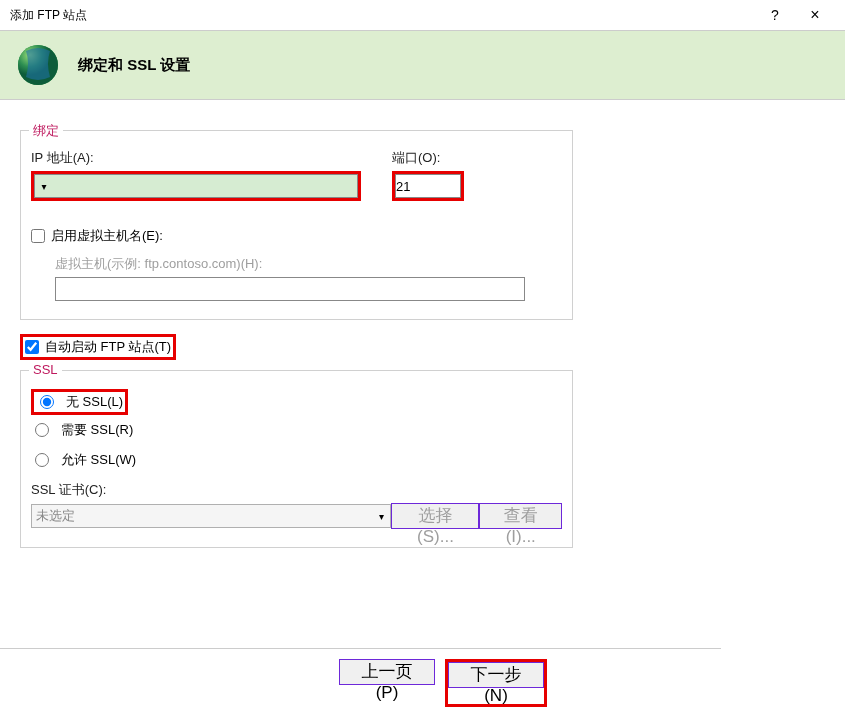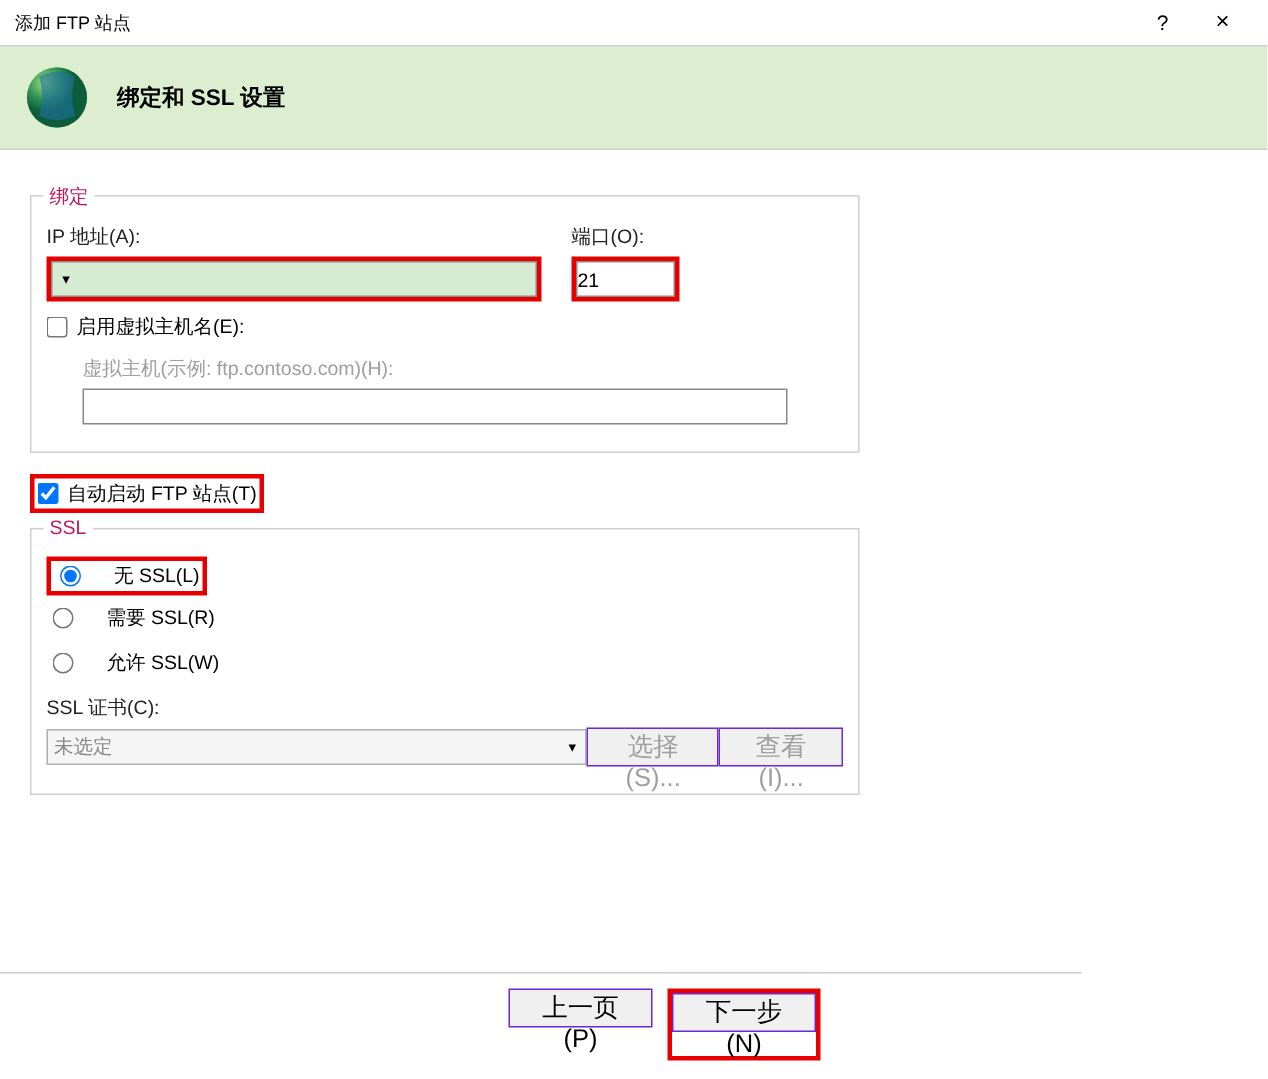--- a/index.html
+++ b/index.html
@@ -7,31 +7,31 @@
     .titlebar { display: flex; align-items: center; padding: 6px 10px; height: 30px; }
     .titlebar-title { flex: 1; font-size: 12px; color: #000; }
     .titlebar-btn { width: 40px; text-align: center; font-size: 14px; cursor: pointer; user-select: none; }
     .titlebar-close { font-size: 16px; }
     .header-band { background: #ddeed0; display: flex; align-items: center; padding: 10px 14px; border-top: 1px solid #ccc; border-bottom: 1px solid #ccc; }
     .globe-icon { width: 48px; height: 48px; margin-right: 16px; display: flex; align-items: center; justify-content: center; }
     .page-title { font-weight: bold; font-size: 15px; color: #000; }
     .content { padding: 30px 20px 10px 20px; }
     .fieldset { border: 1px solid #d0d0d0; padding: 18px 10px 18px 10px; margin-bottom: 16px; position: relative; width: 553px; }
     .fieldset-title { position: absolute; top: -9px; left: 8px; background: #fff; padding: 0 4px; font-size: 13px; color: #be185d; }
-    .row { display: flex; align-items: center; gap: 20px; margin-bottom: 8px; }
+    .row { display: flex; align-items: center; gap: 31px; margin-bottom: 26px; }
     .label { font-size: 13px; color: #222; margin-bottom: 4px; display: block; }
     .label-disabled { color: #9e9e9e; }
     .combo { display: flex; align-items: center; border: 1px solid #888; height: 24px; background: #d6ecd2; }
     .combo input { border: none; background: transparent; outline: none; padding: 2px 4px; font-size: 13px; flex: 1; height: 100%; }
     .combo-arrow { width: 18px; display: flex; align-items: center; justify-content: center; font-size: 10px; cursor: pointer; }
     .text-input { border: 1px solid #888; height: 24px; padding: 2px 0; font-size: 13px; outline: none; }
     .text-input:disabled { background: #fff; color: #aaa; }
     .checkbox-row { display: flex; align-items: center; gap: 6px; font-size: 13px; }
     .checkbox-row input[type="checkbox"] { width: 14px; height: 14px; }
-    .radio-row { display: flex; align-items: center; gap: 22px; font-size: 13px; margin-bottom: 12px; padding-left: 4px; }
+    .radio-row { display: flex; align-items: center; gap: 12px; font-size: 13px; margin-bottom: 12px; padding-left: 4px; }
     .radio-row input[type="radio"] { width: 14px; height: 14px; }
     .highlight { border: 3px solid #e60000; display: inline-block; }
     .highlight-tight { padding: 1px 2px; }
     .btn { height: 26px; padding: 0 14px; font-size: 17px; border: 1px solid #6d28d9; background: #f0f0f0; cursor: pointer; }
     .btn:disabled { color: #9e9e9e; cursor: default; }
     .footer { position: absolute; bottom: 12px; left: 0; right: 0; display: flex; justify-content: flex-end; gap: 10px; padding: 0 14px; border-top: 1px solid #ccc; padding-top: 10px; width: 721px; }
     .hidden-btn { visibility: hidden; }
     .cert-combo { display: flex; align-items: center; border: 1px solid #b0b0b0; height: 24px; width: 440px; background: #f5f5f5; }
     .cert-combo span.placeholder { flex: 1; padding: 0 4px; color: #888; font-size: 13px; }
     .cert-row { display: flex; align-items: center; }

